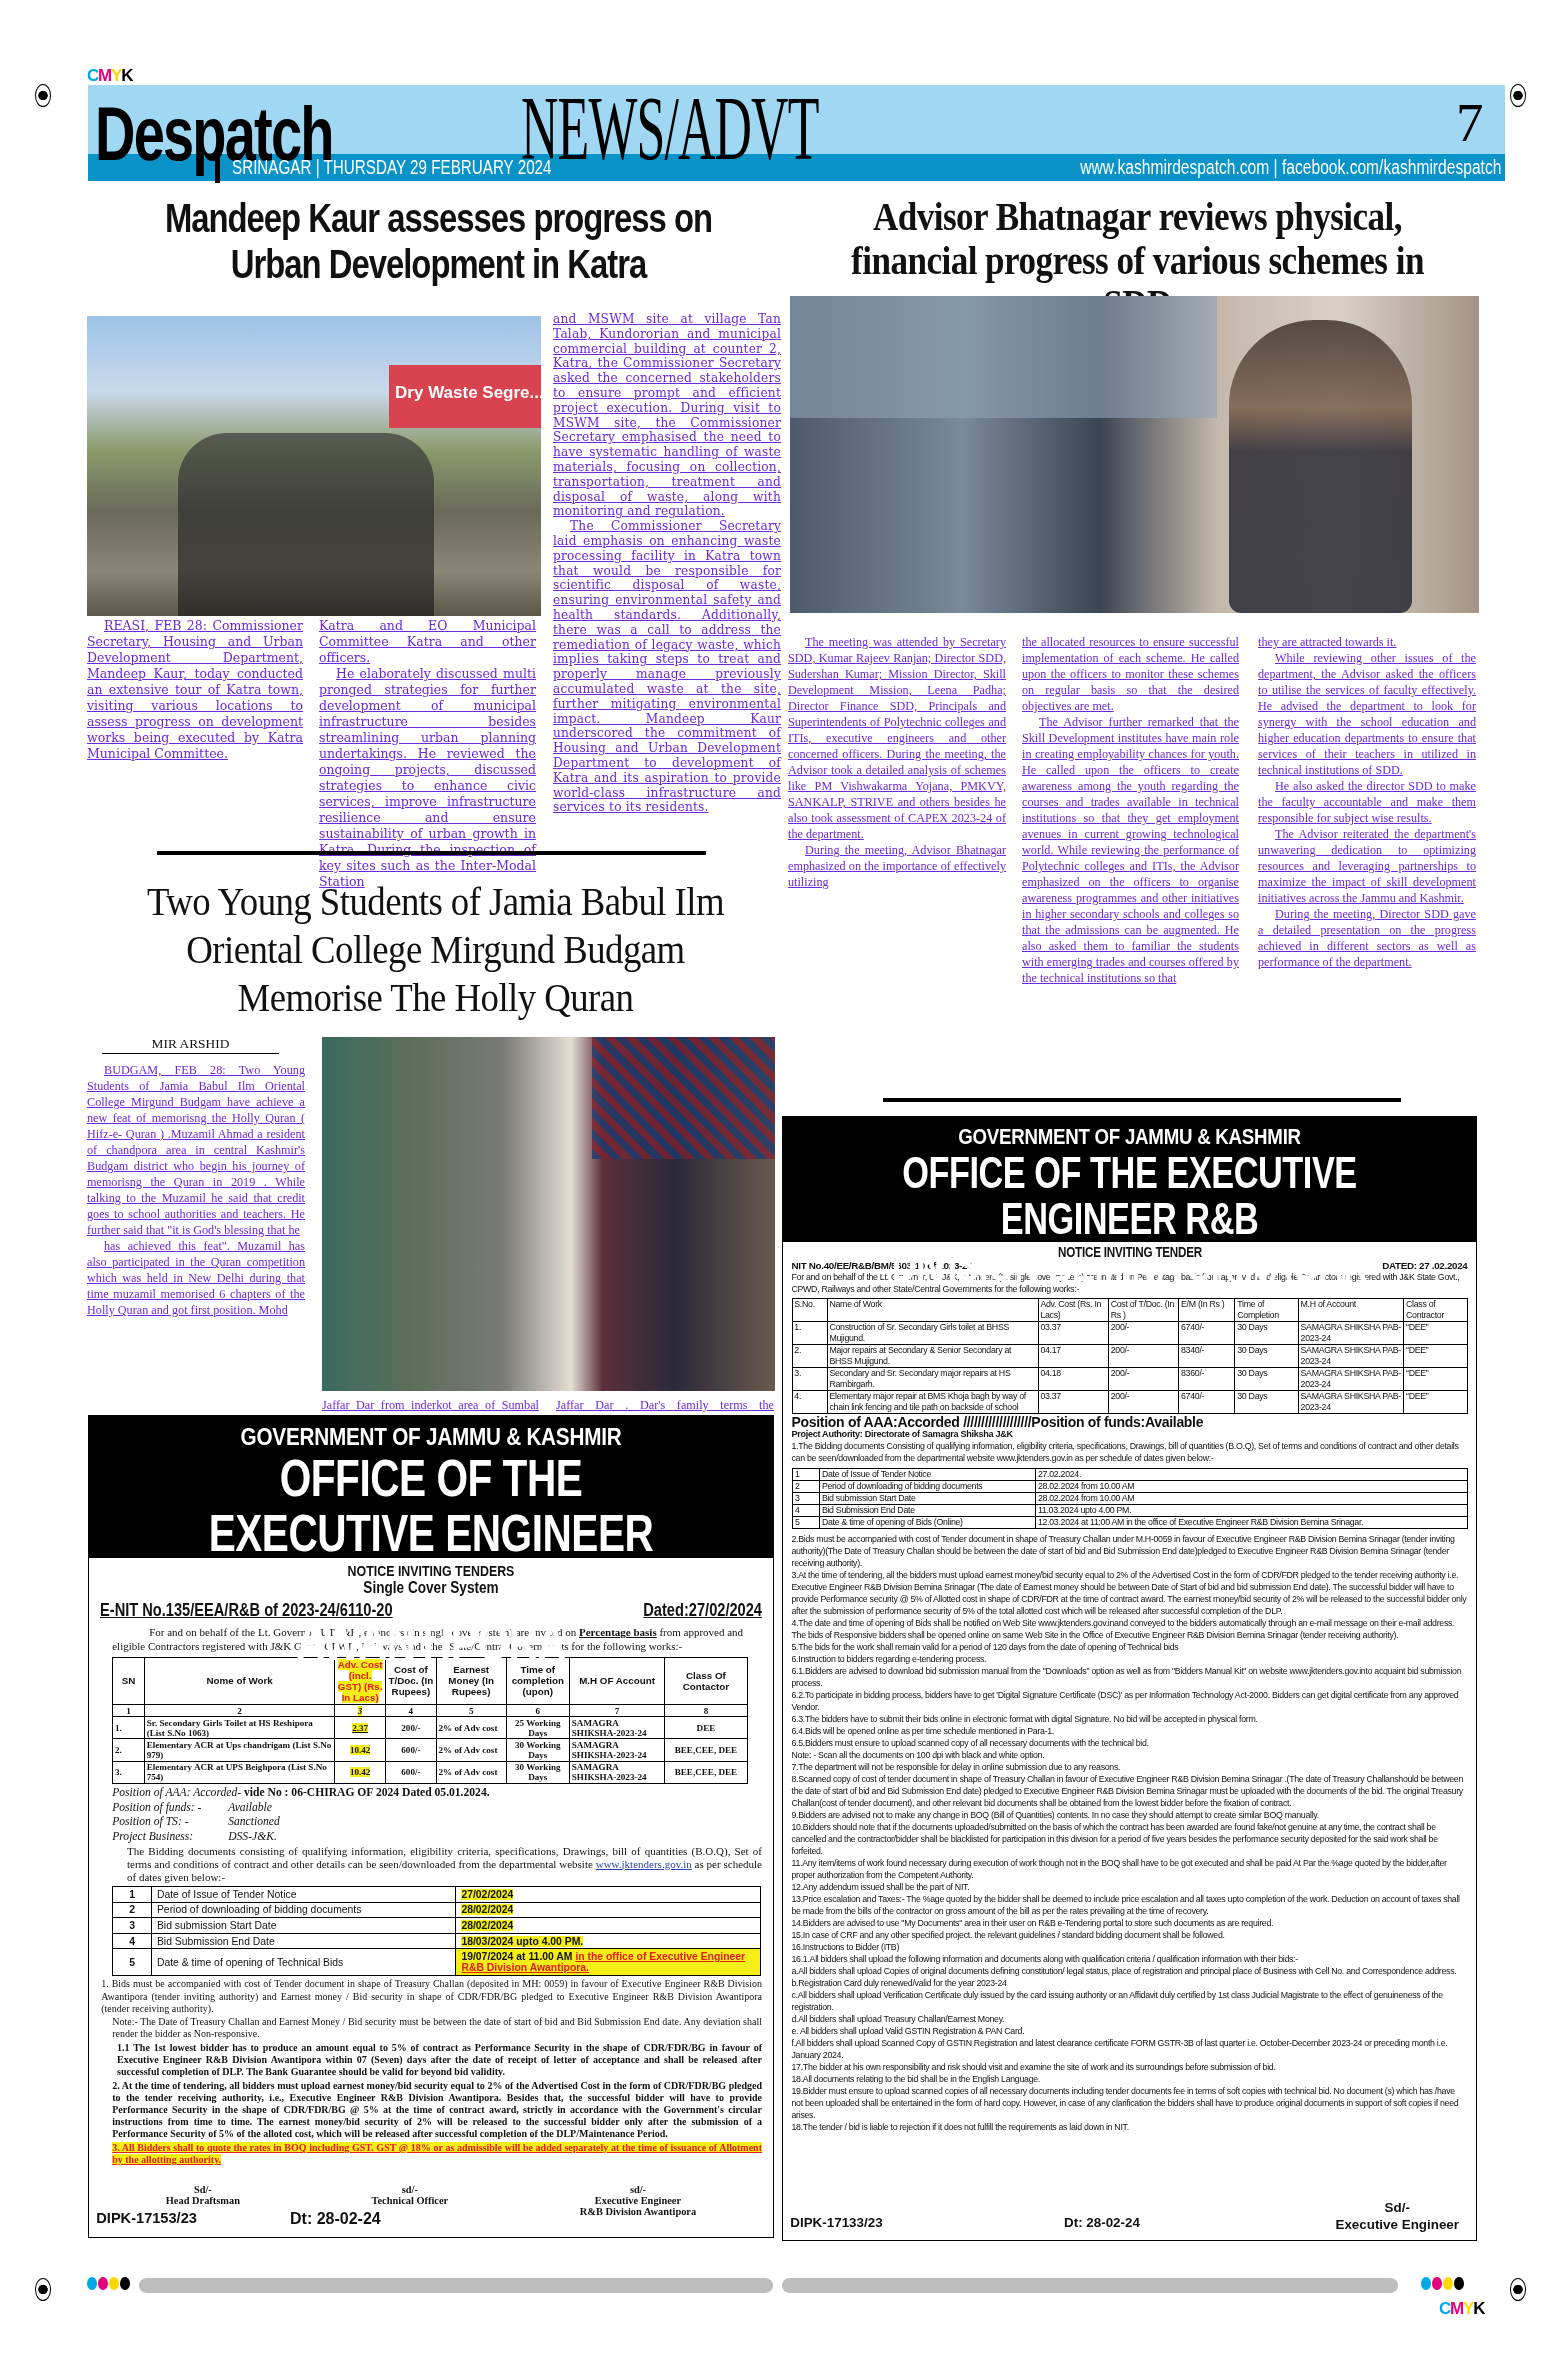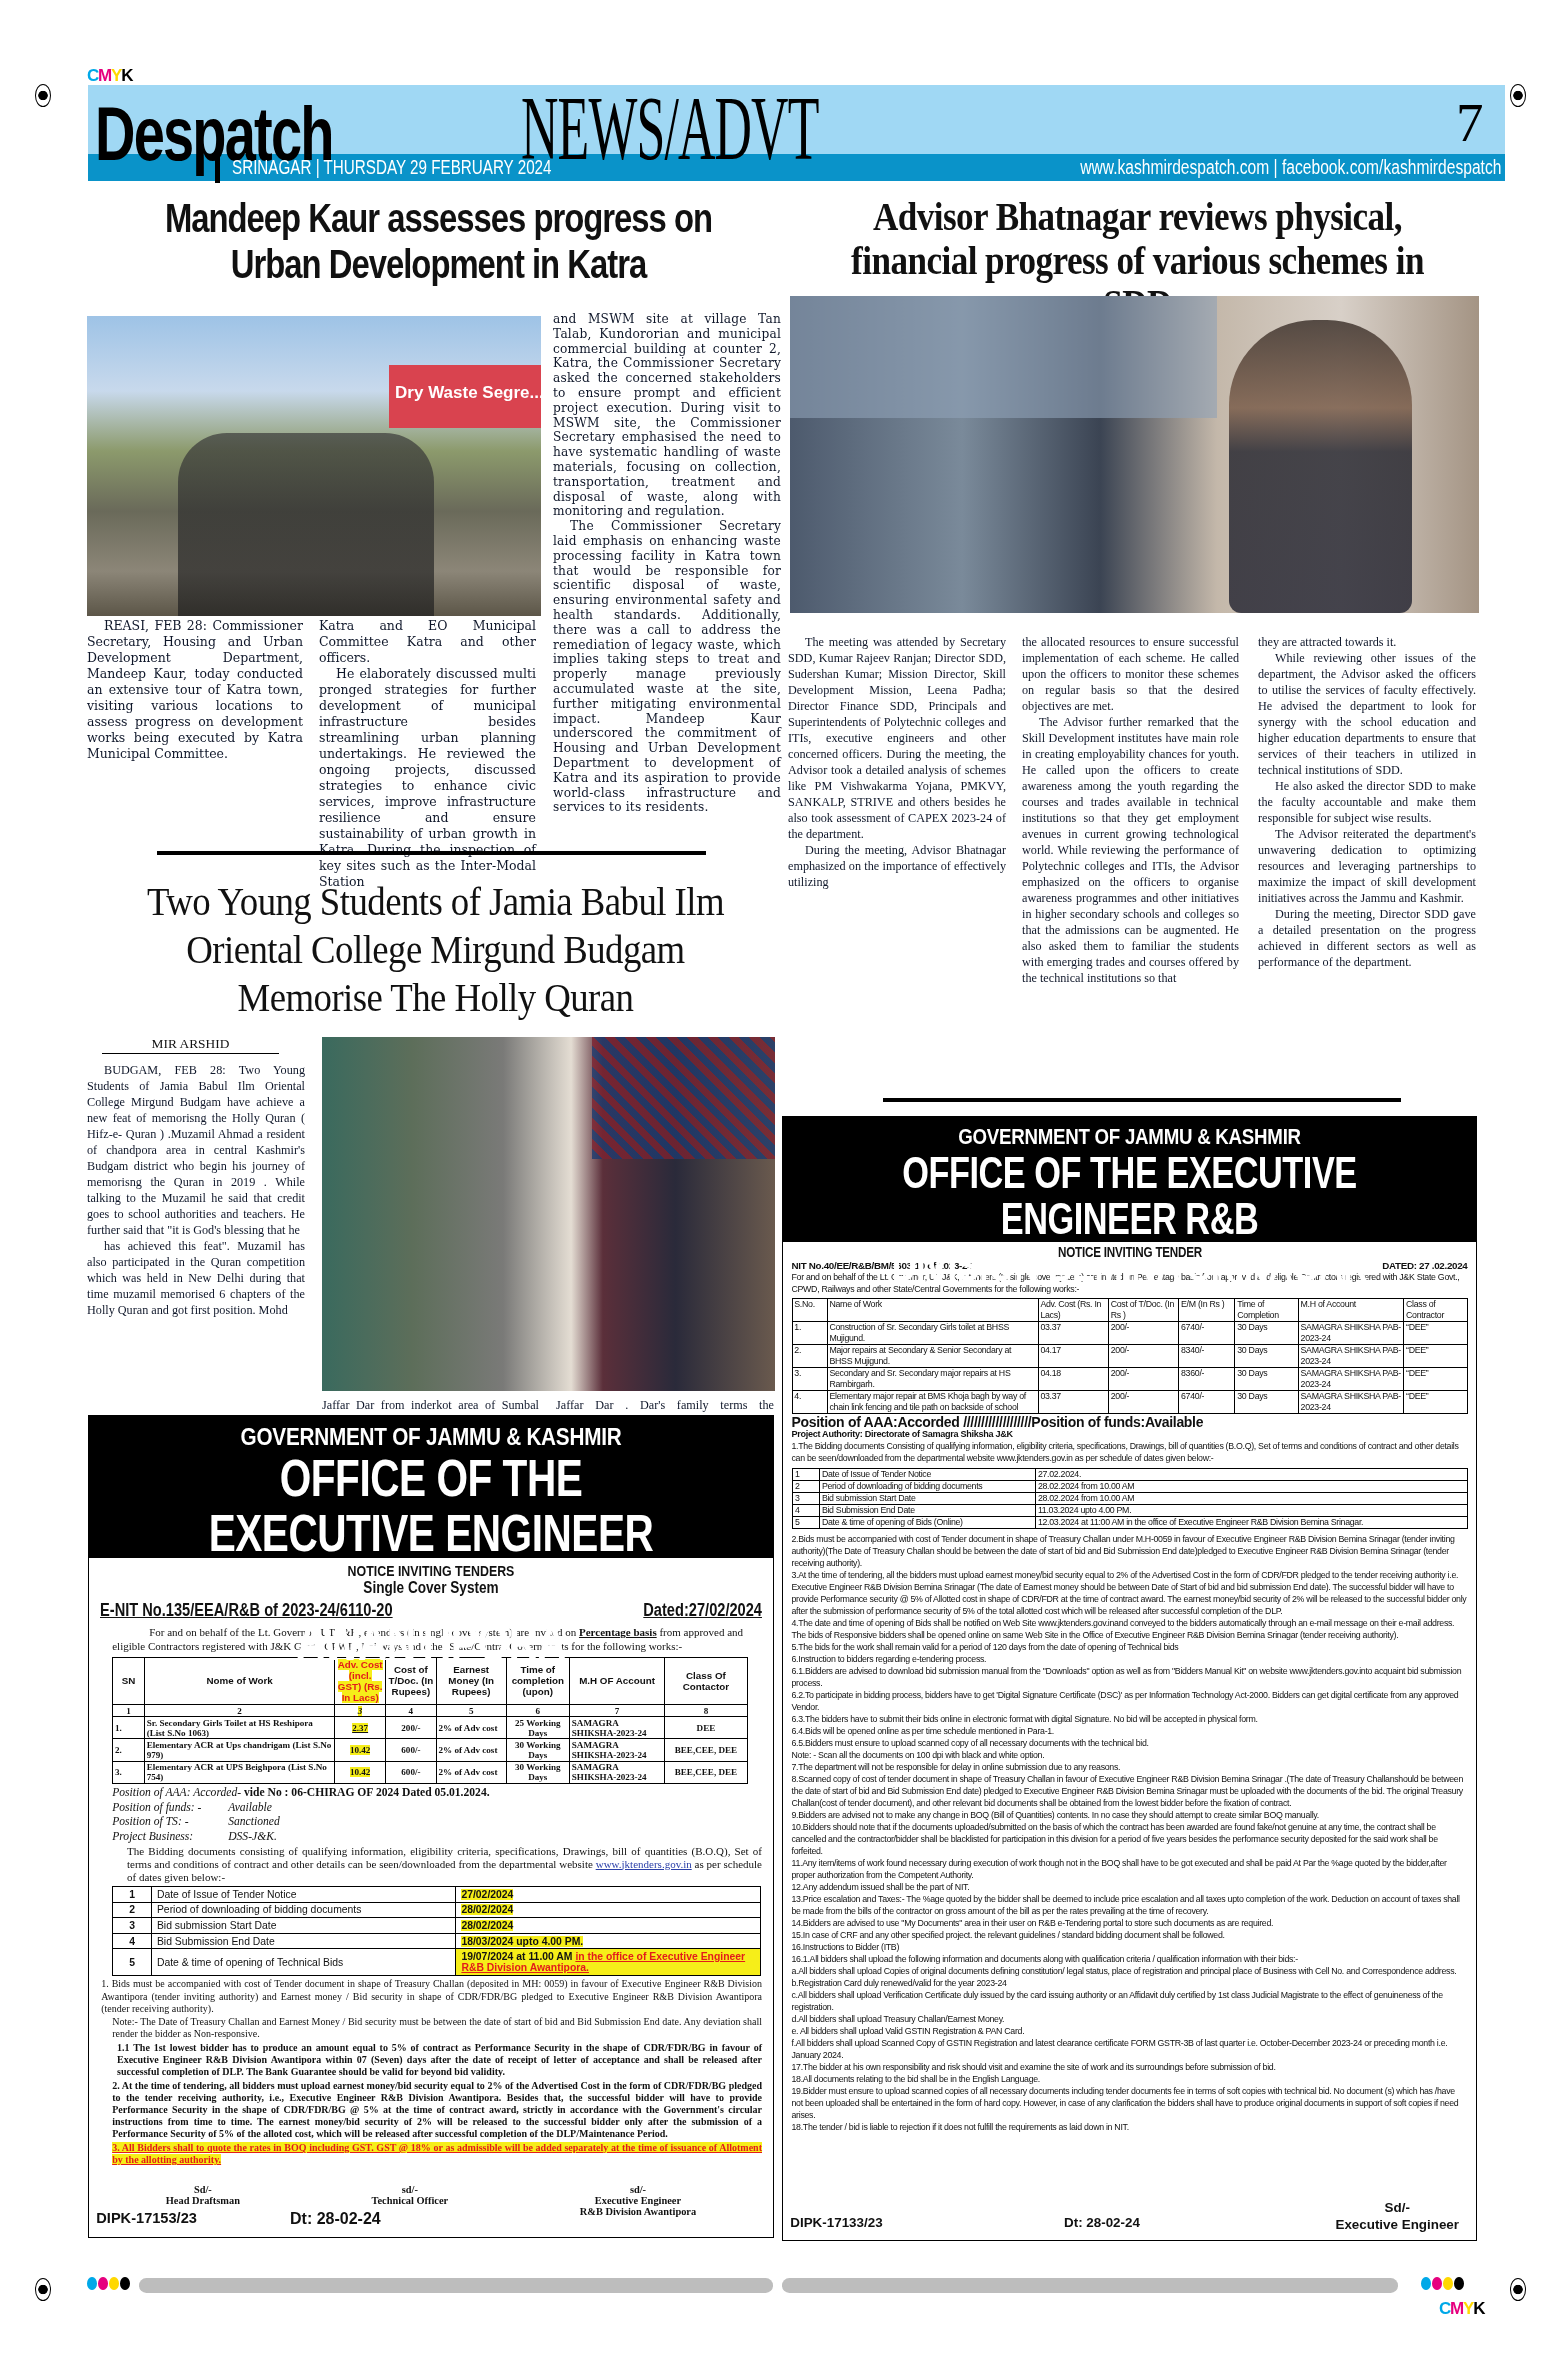--- a/index.html
+++ b/index.html
@@ -35,21 +35,21 @@
   .photo-katra .people { position:absolute; left:91px; bottom:0; width:256px; height:183px; background:linear-gradient(180deg,#3a3a3a,#1e1e1e); border-radius:49px 49px 0 0; opacity:.7; }
   .photo-advisor { left: 790px; top: 296px; width: 689px; height: 317px;
     background: linear-gradient(90deg,#4d5a6d 0%,#7a8a9a 25%,#3b4453 45%,#c4b8aa 62%,#d8d0c8 80%,#a49484 100%); }
   .photo-advisor .screen { position:absolute; left:0; top:0; width:427px; height:122px; background:#8fa2b7; opacity:.6; }
   .photo-advisor .man { position:absolute; right:67px; top:24.4px; width:183px; height:293px; background:linear-gradient(180deg,#3f342e 0,#7b5e4b 30%,#2b2b33 45%,#2a2a36 100%); border-radius:85px 85px 12.2px 12.2px; opacity:.85; }
   .photo-jamia { left: 322px; top: 1037px; width: 453px; height: 354px;
     background: linear-gradient(90deg,#3a6a5e 0%,#5d6e5a 20%,#7a7a78 40%,#e4ddd3 55%,#5b2f3a 62%,#2a2a3a 78%,#6a5a4e 100%); }
   .photo-jamia .carpet { position:absolute; right:0; top:0; width:183px; height:122px; background:repeating-linear-gradient(45deg,#1d3a6e 0 7.3px,#7b2230 7.3px 14.6px); opacity:.8; }
 
   
-  .col { font-family: "DejaVu Serif", serif; font-size: 12.5px; line-height: 16px; text-align: justify; hyphens: auto; color: #0f172a; }
+  .col { font-family: "DejaVu Serif", serif; font-size: 12.5px; line-height: 16px; text-align: justify; hyphens: auto; color: #6d28d9; text-decoration: underline; }
   .col p { text-indent: 17px; }
   .col-narrow { font-size: 12.2px; line-height: 16px; font-family: "Liberation Serif", serif; }
   .col-katra3 { font-family: "DejaVu Serif", serif; font-size: 12.2px; line-height: 14.8px; letter-spacing: 0.2px; }
 
   .byline { left: 102px; top: 1036px; width: 177px; text-align: center; font: 13.4px "Liberation Serif", serif; border-bottom: 1.8px solid #000; padding-bottom: 1.2px; }
   .rule { height: 4.3px; background: #000; }
 
   
   .ad { border: 1.8px solid #000; background: #fff; }
   .ad-head { background: #000; color: #fff; text-align: center; font-family: "Liberation Sans", sans-serif; font-weight: bold; }

